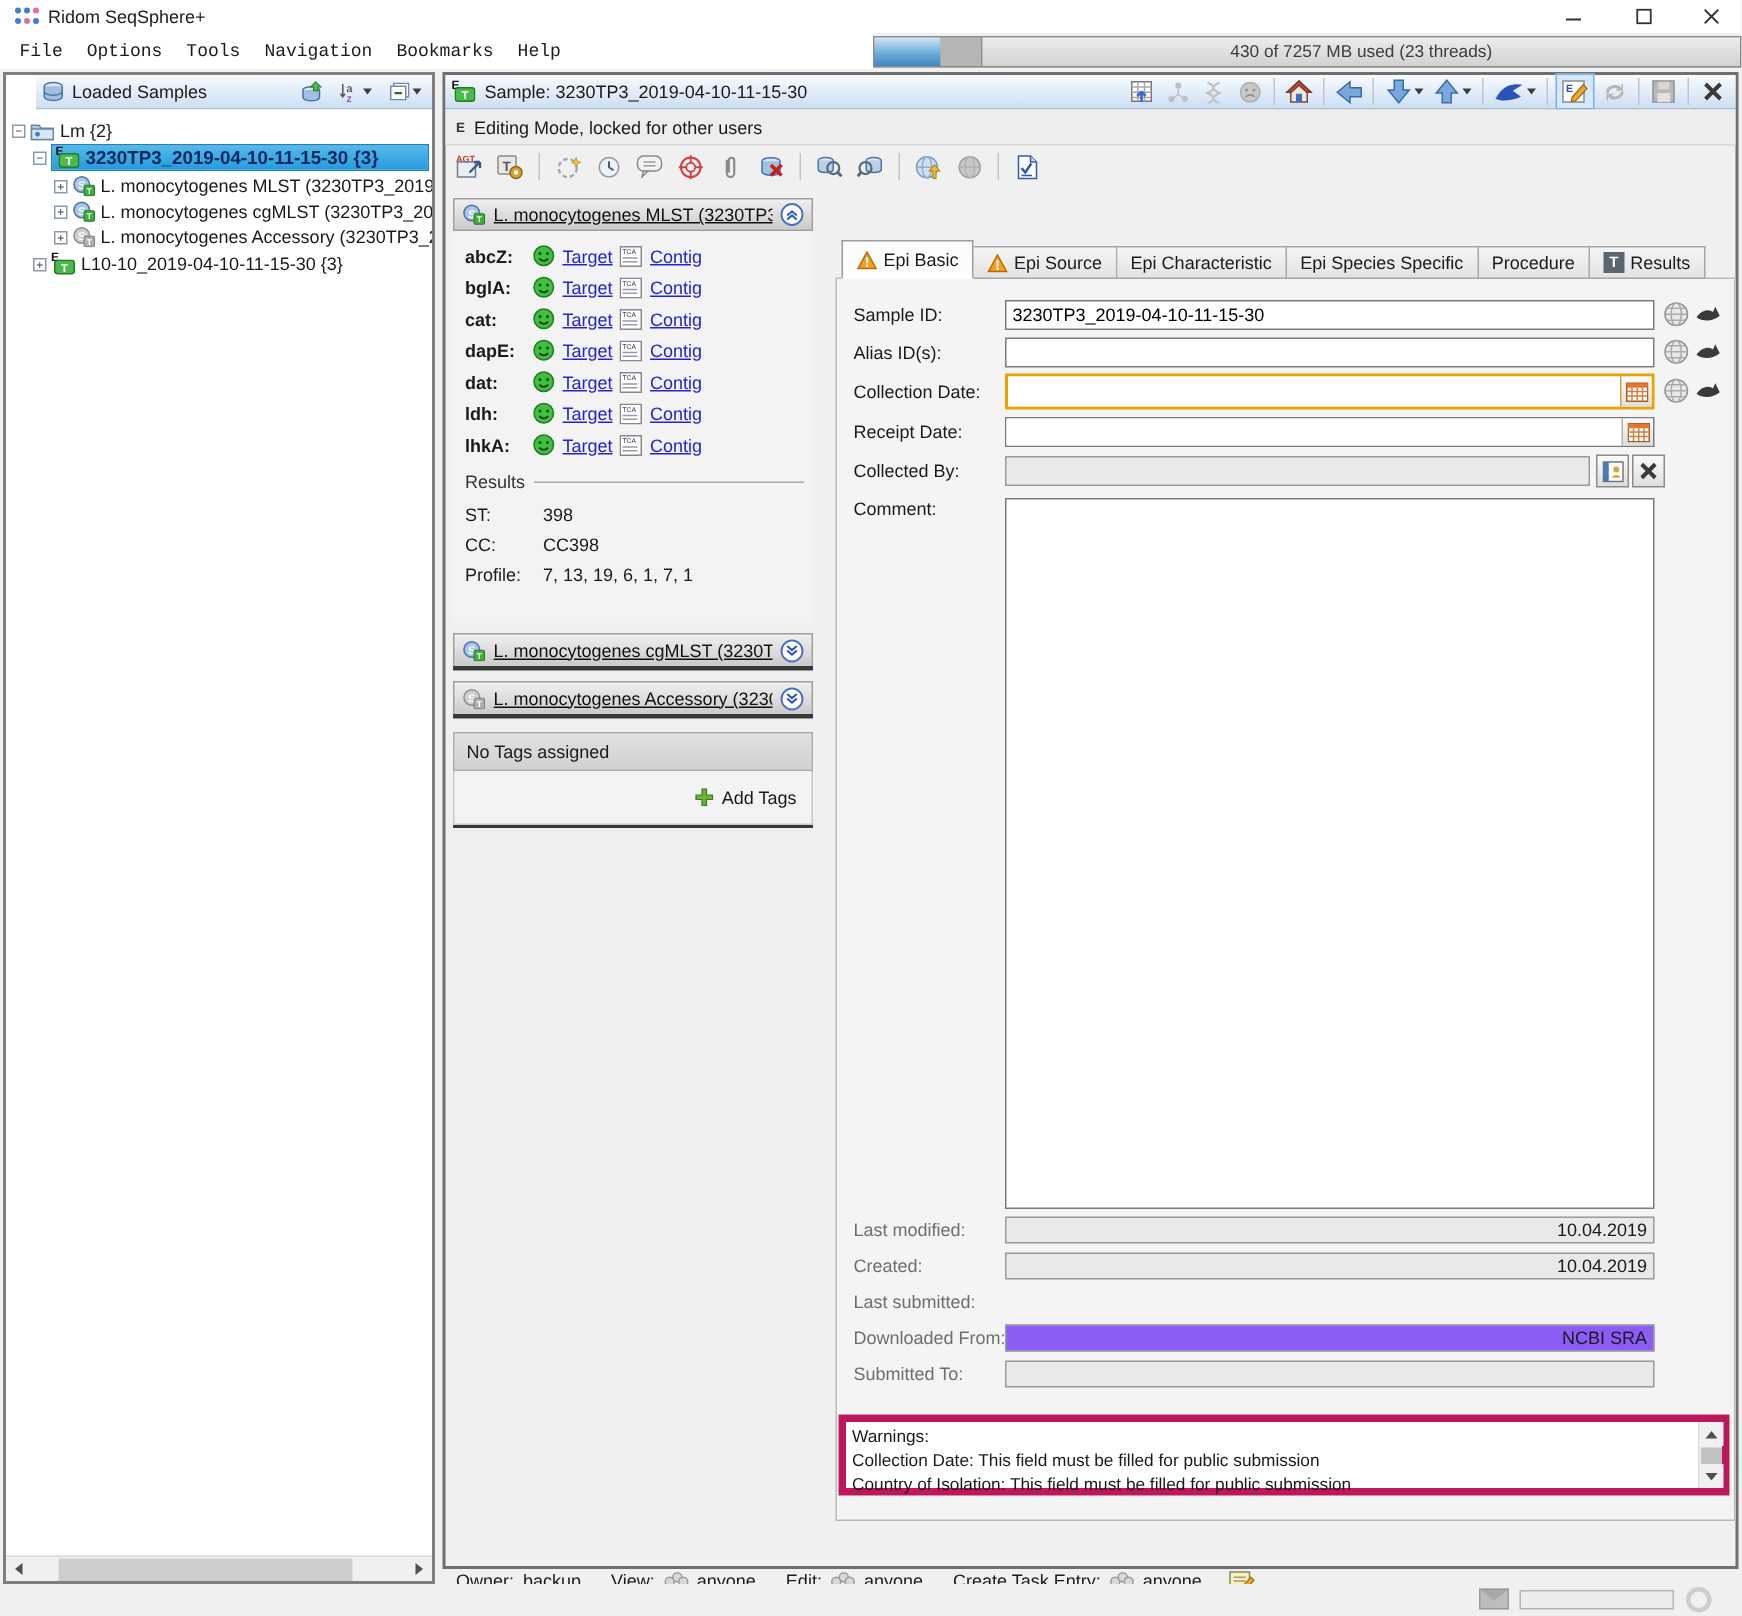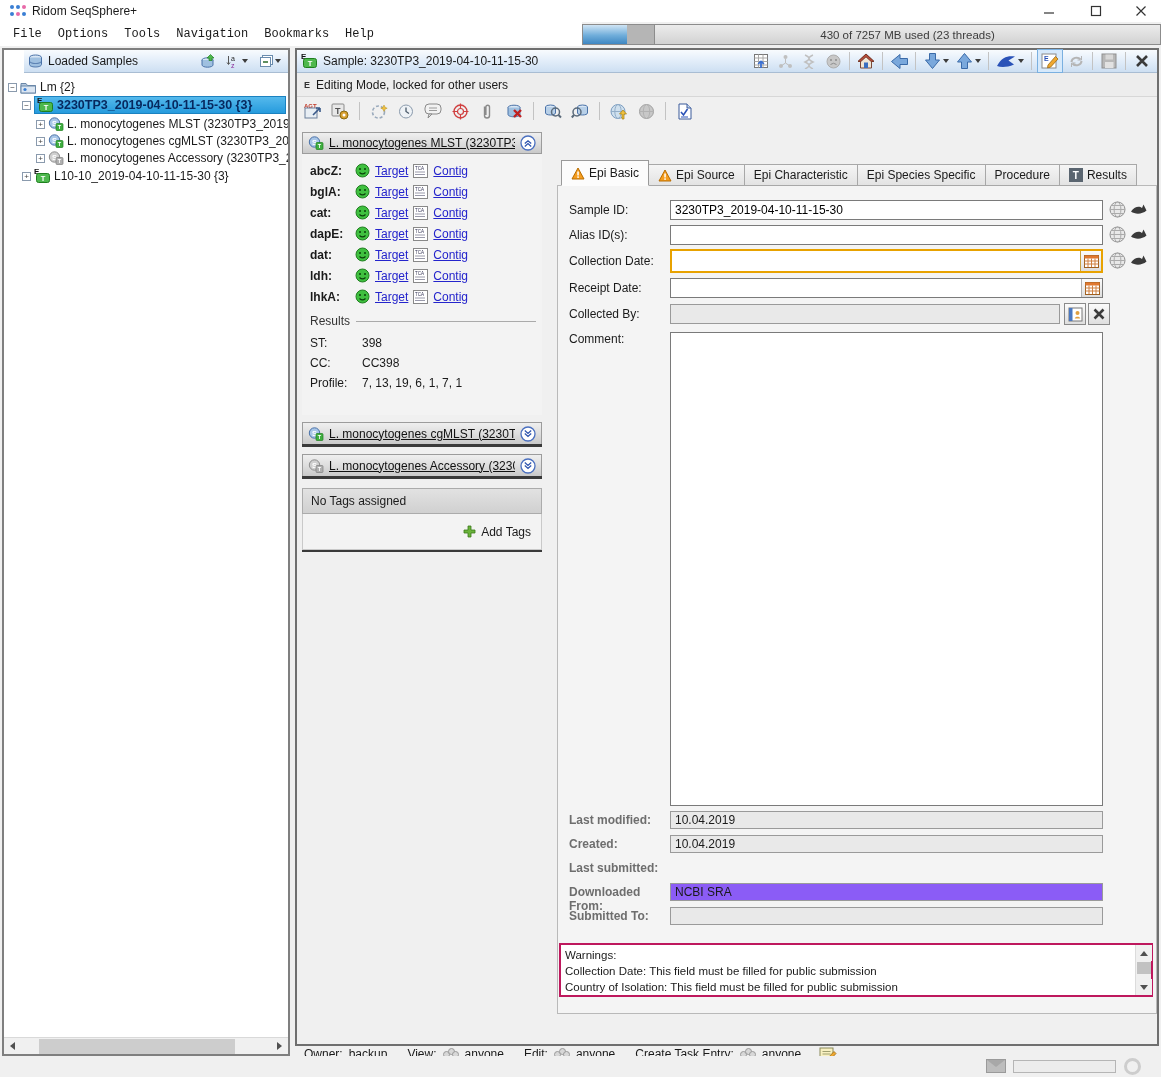--- a/index.html
+++ b/index.html
@@ -23,21 +23,21 @@
   
   .panelhdr-blue { height:23px; background:linear-gradient(180deg,#f8fbfe 0%,#e2edf9 50%,#cddff2 100%);
                    border-bottom:1px solid #a9bdd3; display:flex; align-items:center; padding:0 4px; gap:5px; }
   .panelhdr-silver { height:22px; background:linear-gradient(180deg,#efefef 0%,#dcdcdc 55%,#c9c9c9 100%);
                      border:1px solid #9c9c9c; display:flex; align-items:center; padding:0 5px; gap:5px; }
   .vsep { width:1px; height:18px; background:#c3c3c3; margin:0 3px; }
   .tbtn { width:22px; height:22px; display:flex; align-items:center; justify-content:center; }
   .caret { width:0; height:0; border-left:3.5px solid transparent; border-right:3.5px solid transparent; border-top:4px solid #3c3c3c; margin-left:2px; }
   .lnk { color:#2424cc; text-decoration:underline; cursor:pointer; }
   .tfield { border:1px solid #7a7a7a; background:#fff; height:20px; font:12px "Liberation Sans",sans-serif; padding:0 4px; }
-  .dfield { border:1px solid #9a9a9a; background:#e9e9e9; height:18px; display:flex; align-items:center; padding:0 4px; }
+  .dfield { border:1px solid #9a9a9a; background:#e9e9e9; height:18px; display:flex; align-items:center; padding:0 4px;justify-content:flex-end; }
   .btn3d  { border:1px solid #8a8a8a; background:linear-gradient(180deg,#fbfbfb,#dedede); display:flex; align-items:center; justify-content:center; }
 
   
   #leftpanel { left:2px; top:48px; width:288px; height:1008px; border:2px solid #7f7f7f; background:#fff; }
   #lp-hdr { position:absolute; left:0; top:0; right:0;margin-left:20px; }
   #lp-hdr .sp { flex:1; }
   #tree { position:absolute; left:0; top:23px; right:0; bottom:17px; background:#fff; overflow:hidden; }
   .trow { position:absolute; height:18px; display:flex; align-items:center; gap:3px; white-space:nowrap; }
   .expander { width:9px; height:9px; border:1px solid #8a9aad; background:#fff; font-size:8px; line-height:7px; text-align:center; color:#444; flex:none; }
   .selband { background:linear-gradient(180deg,#55b9ec,#269bdd); border:1px solid #1b82c0; color:#06285e; font-weight:bold;
@@ -79,23 +79,23 @@
   
   #sdata { position:absolute; left:260px; top:82px; width:600px; height:882px; }
   #sd-hdr .max { margin-left:auto; width:10px; height:10px; border:1.5px solid #6e6e6e; background:#fff; }
   #sd-tabs { position:absolute; left:4px; top:28px; height:26px; display:flex; align-items:flex-end; z-index:2; }
   .tab { height:22px; display:flex; align-items:center; gap:4px; padding:0 9px; background:linear-gradient(180deg,#f5f5f5,#e3e3e3);
          border:1px solid #a8a8a8; border-left:none; font-size:12px; }
   .tab:first-child { border-left:1px solid #a8a8a8; }
   .tab.active { height:26px; background:#fcfcfc; border:1px solid #9a9a9a; border-bottom:1px solid #fcfcfc; position:relative; }
   #sd-content { position:absolute; left:0; top:53px; right:0; bottom:0; background:#f4f4f4; border:1px solid #b9b9b9; }
   .flabel { position:absolute; left:12px; width:100px; }
-  .flabel.dim { color:#6e6e6e;font-weight:bold; }
+  .flabel.dim { color:#6e6e6e; }
   .sideicons { position:absolute; left:552px; display:flex; gap:4px; align-items:center; }
-  #warnbox { position:absolute; left:2px; top:811px; width:594px; height:54px; background:#fff; border:2px solid #be185d; }
+  #warnbox { position:absolute; left:2px; top:811px; width:594px; height:54px; background:#fff; border:5px solid #be185d; }
   #warnlines { position:absolute; left:4px; top:2px; right:20px; font-size:11.5px; line-height:16px; }
   #warnscroll { position:absolute; right:0; top:0; width:16px; bottom:0; background:#f0f0f0; border-left:1px solid #dcdcdc; }
   #warnthumb { position:absolute; left:1px; top:17px; width:14px; height:12px; background:#c2c2c2; }
 
   #ownerbar { position:absolute; left:7px; top:966px; right:6px; height:26px; display:flex; align-items:center; gap:6px;margin-top:25px; }
   .people { display:inline-flex; position:relative; width:16px; height:12px; }
   .people i { position:absolute; width:7px; height:7px; border-radius:50%; background:#d8d8d8; border:1px solid #9a9a9a; }
 
   
   #statusbar { left:0; top:1056px; width:1161px; height:21px; background:#f0f0f0; }

